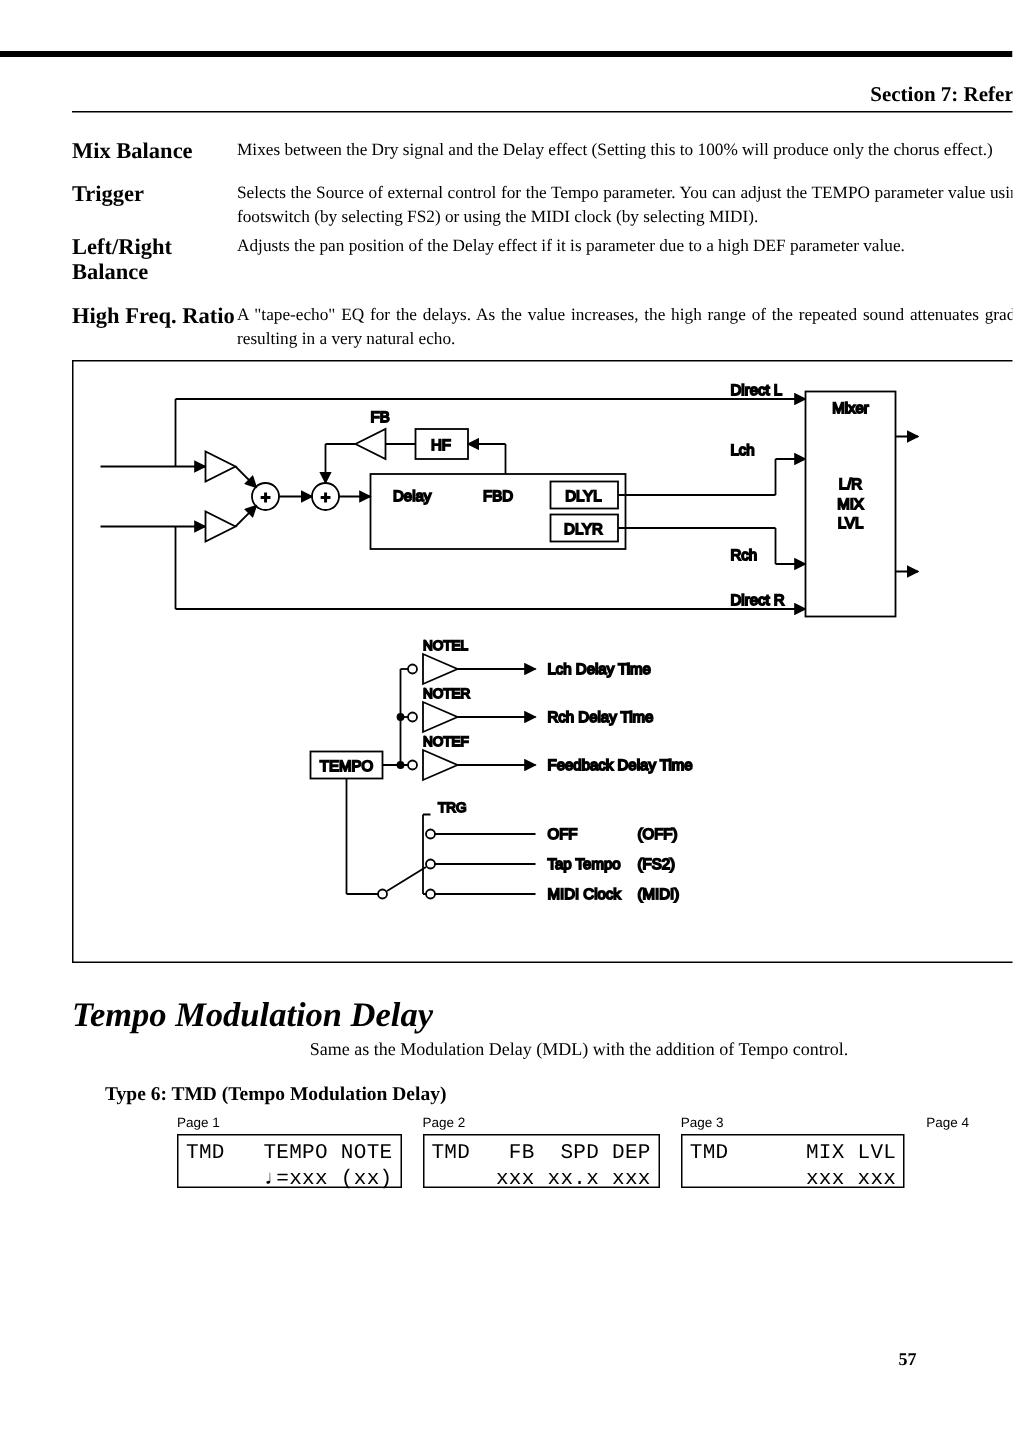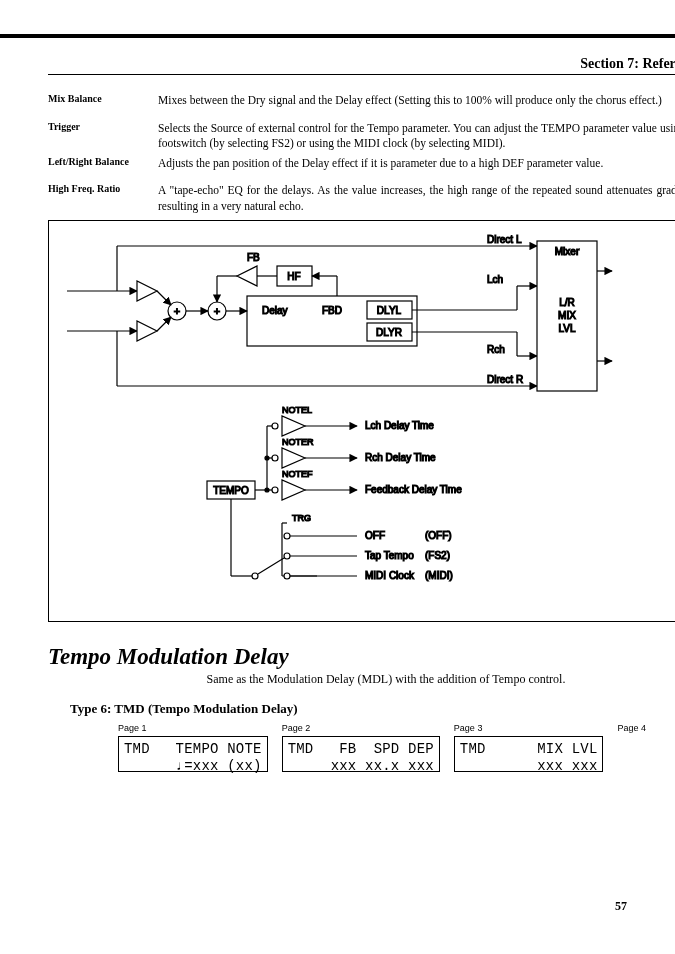--- a/index.html
+++ b/index.html
@@ -2,33 +2,33 @@
 <html><head>
 <meta charset="utf-8">
 <style>
   html,body { margin:0; padding:0; background:#fff; }
   body { width:675px; height:954px; font-family:"Times New Roman",Times,serif; color:#000; position:relative; }
   .page { position:absolute; left:48px; top:0; width:654px; }
   .topbar { position:absolute; left:0; top:34px; width:675px; height:4px; background:#000; }
   .hdrline { border-bottom:1.5px solid #000; text-align:right; font-weight:bold; font-size:14px; padding:56px 0 2px 0; margin-bottom:18px; }
   .params { font-size:11.5px; }
   .prow { display:flex; margin-bottom:4px; }
-  .plabel { width:110px; font-weight:bold; font-size:10px; flex-shrink:0; }
+  .plabel { width:110px; font-weight:bold; font-size:15px; flex-shrink:0; }
   .pdesc { flex:1; text-align:justify; line-height:1.35; }
   .gap { height:8px; }
   .diagram { border:1.5px solid #000; padding:10px 8px; margin-top:6px; font-family:Helvetica,Arial,sans-serif; font-size:10px; }
   .diagram svg { display:block; }
   .h2 { font-style:italic; font-weight:bold; font-size:23px; margin:22px 0 2px 0; font-family:"Times New Roman",Times,serif; }
   .body { font-size:12px; margin:0 0 0 22px;text-align:center; }
   .h3 { font-weight:bold; font-size:13px; margin:14px 0 6px 22px; }
   .pages { display:flex; gap:14px; margin-left:22px;padding-left:48px; }
   .pcol { flex:1; }
   .pglbl { font-family:Helvetica,Arial,sans-serif; font-size:9px; margin-bottom:3px; }
   .lcd { border:1.5px solid #000; padding:4px 5px; font-family:"Courier New",monospace; font-size:14px; line-height:1.2; white-space:pre; letter-spacing:0.2px; height:26px; }
-  .pageno { position:absolute; right:48px; bottom:40px; font-weight:bold; font-size:12px; }
+  .pageno { position:absolute; right:64px; bottom:40px; font-weight:bold; font-size:12px; }
 </style>
 </head>
 <body>
 
 <div class="topbar"></div>
 
 <div class="page">
   <div class="hdrline">Section 7: Reference</div>
 
   <div class="params">

